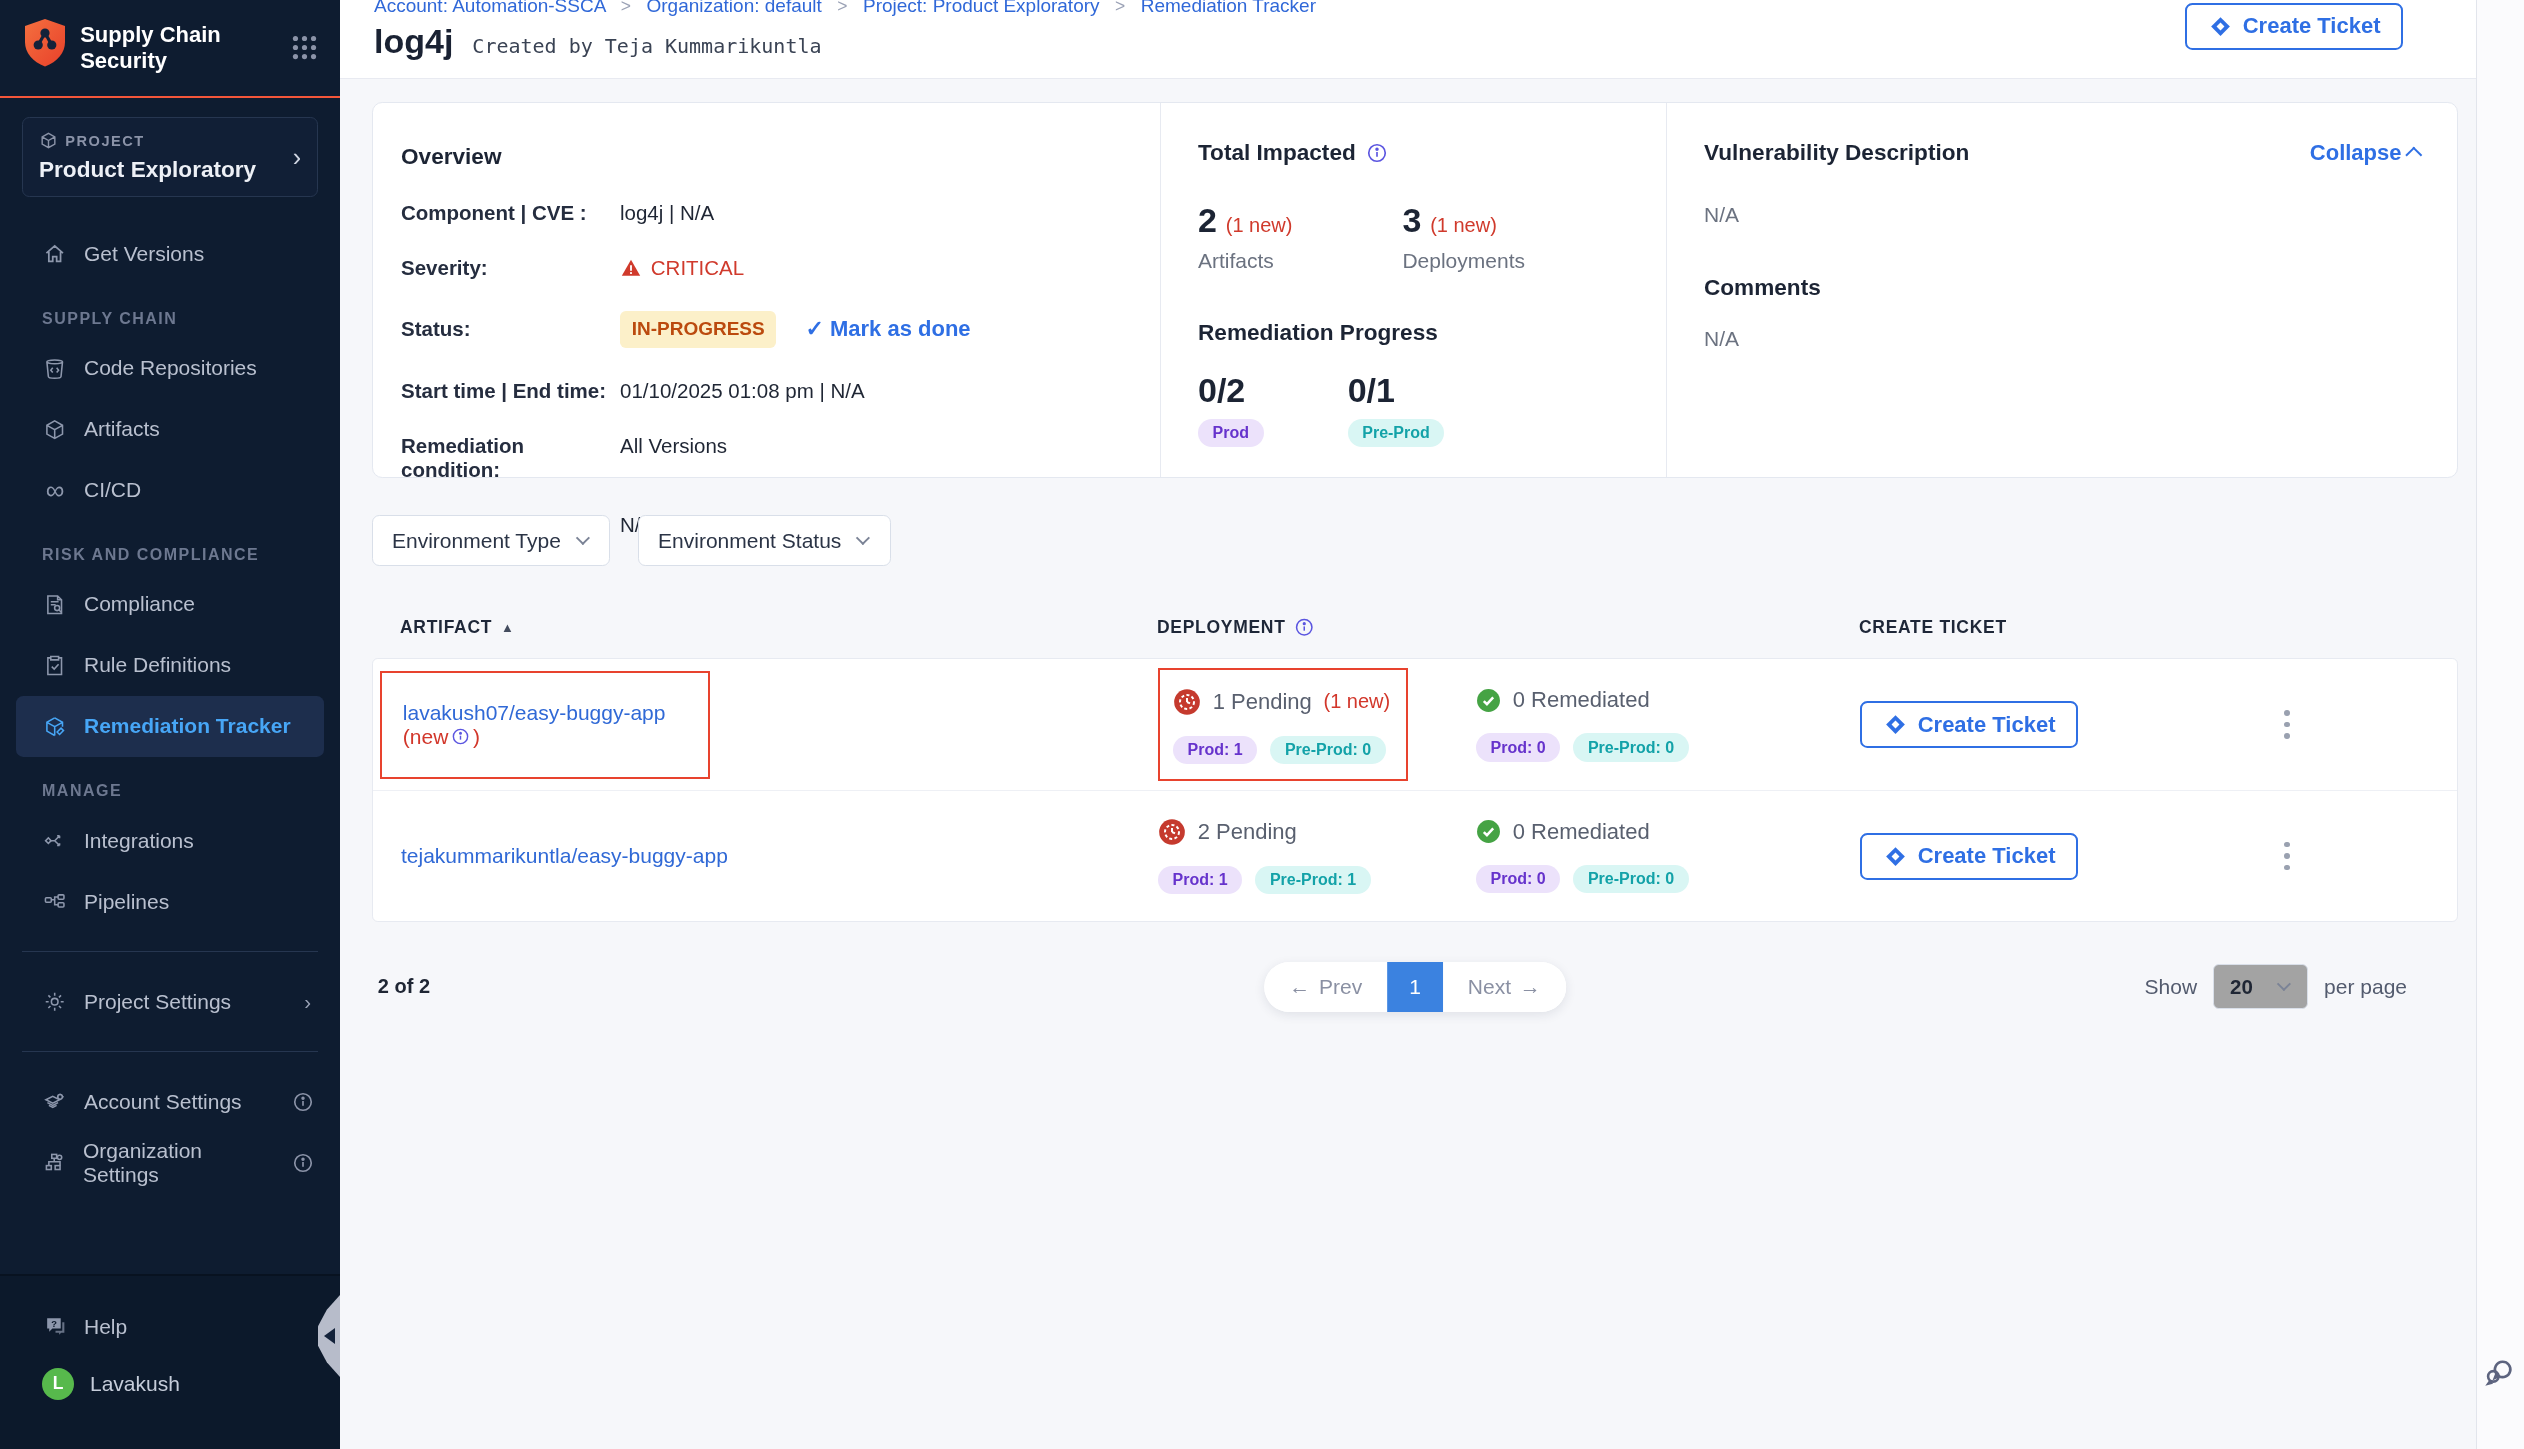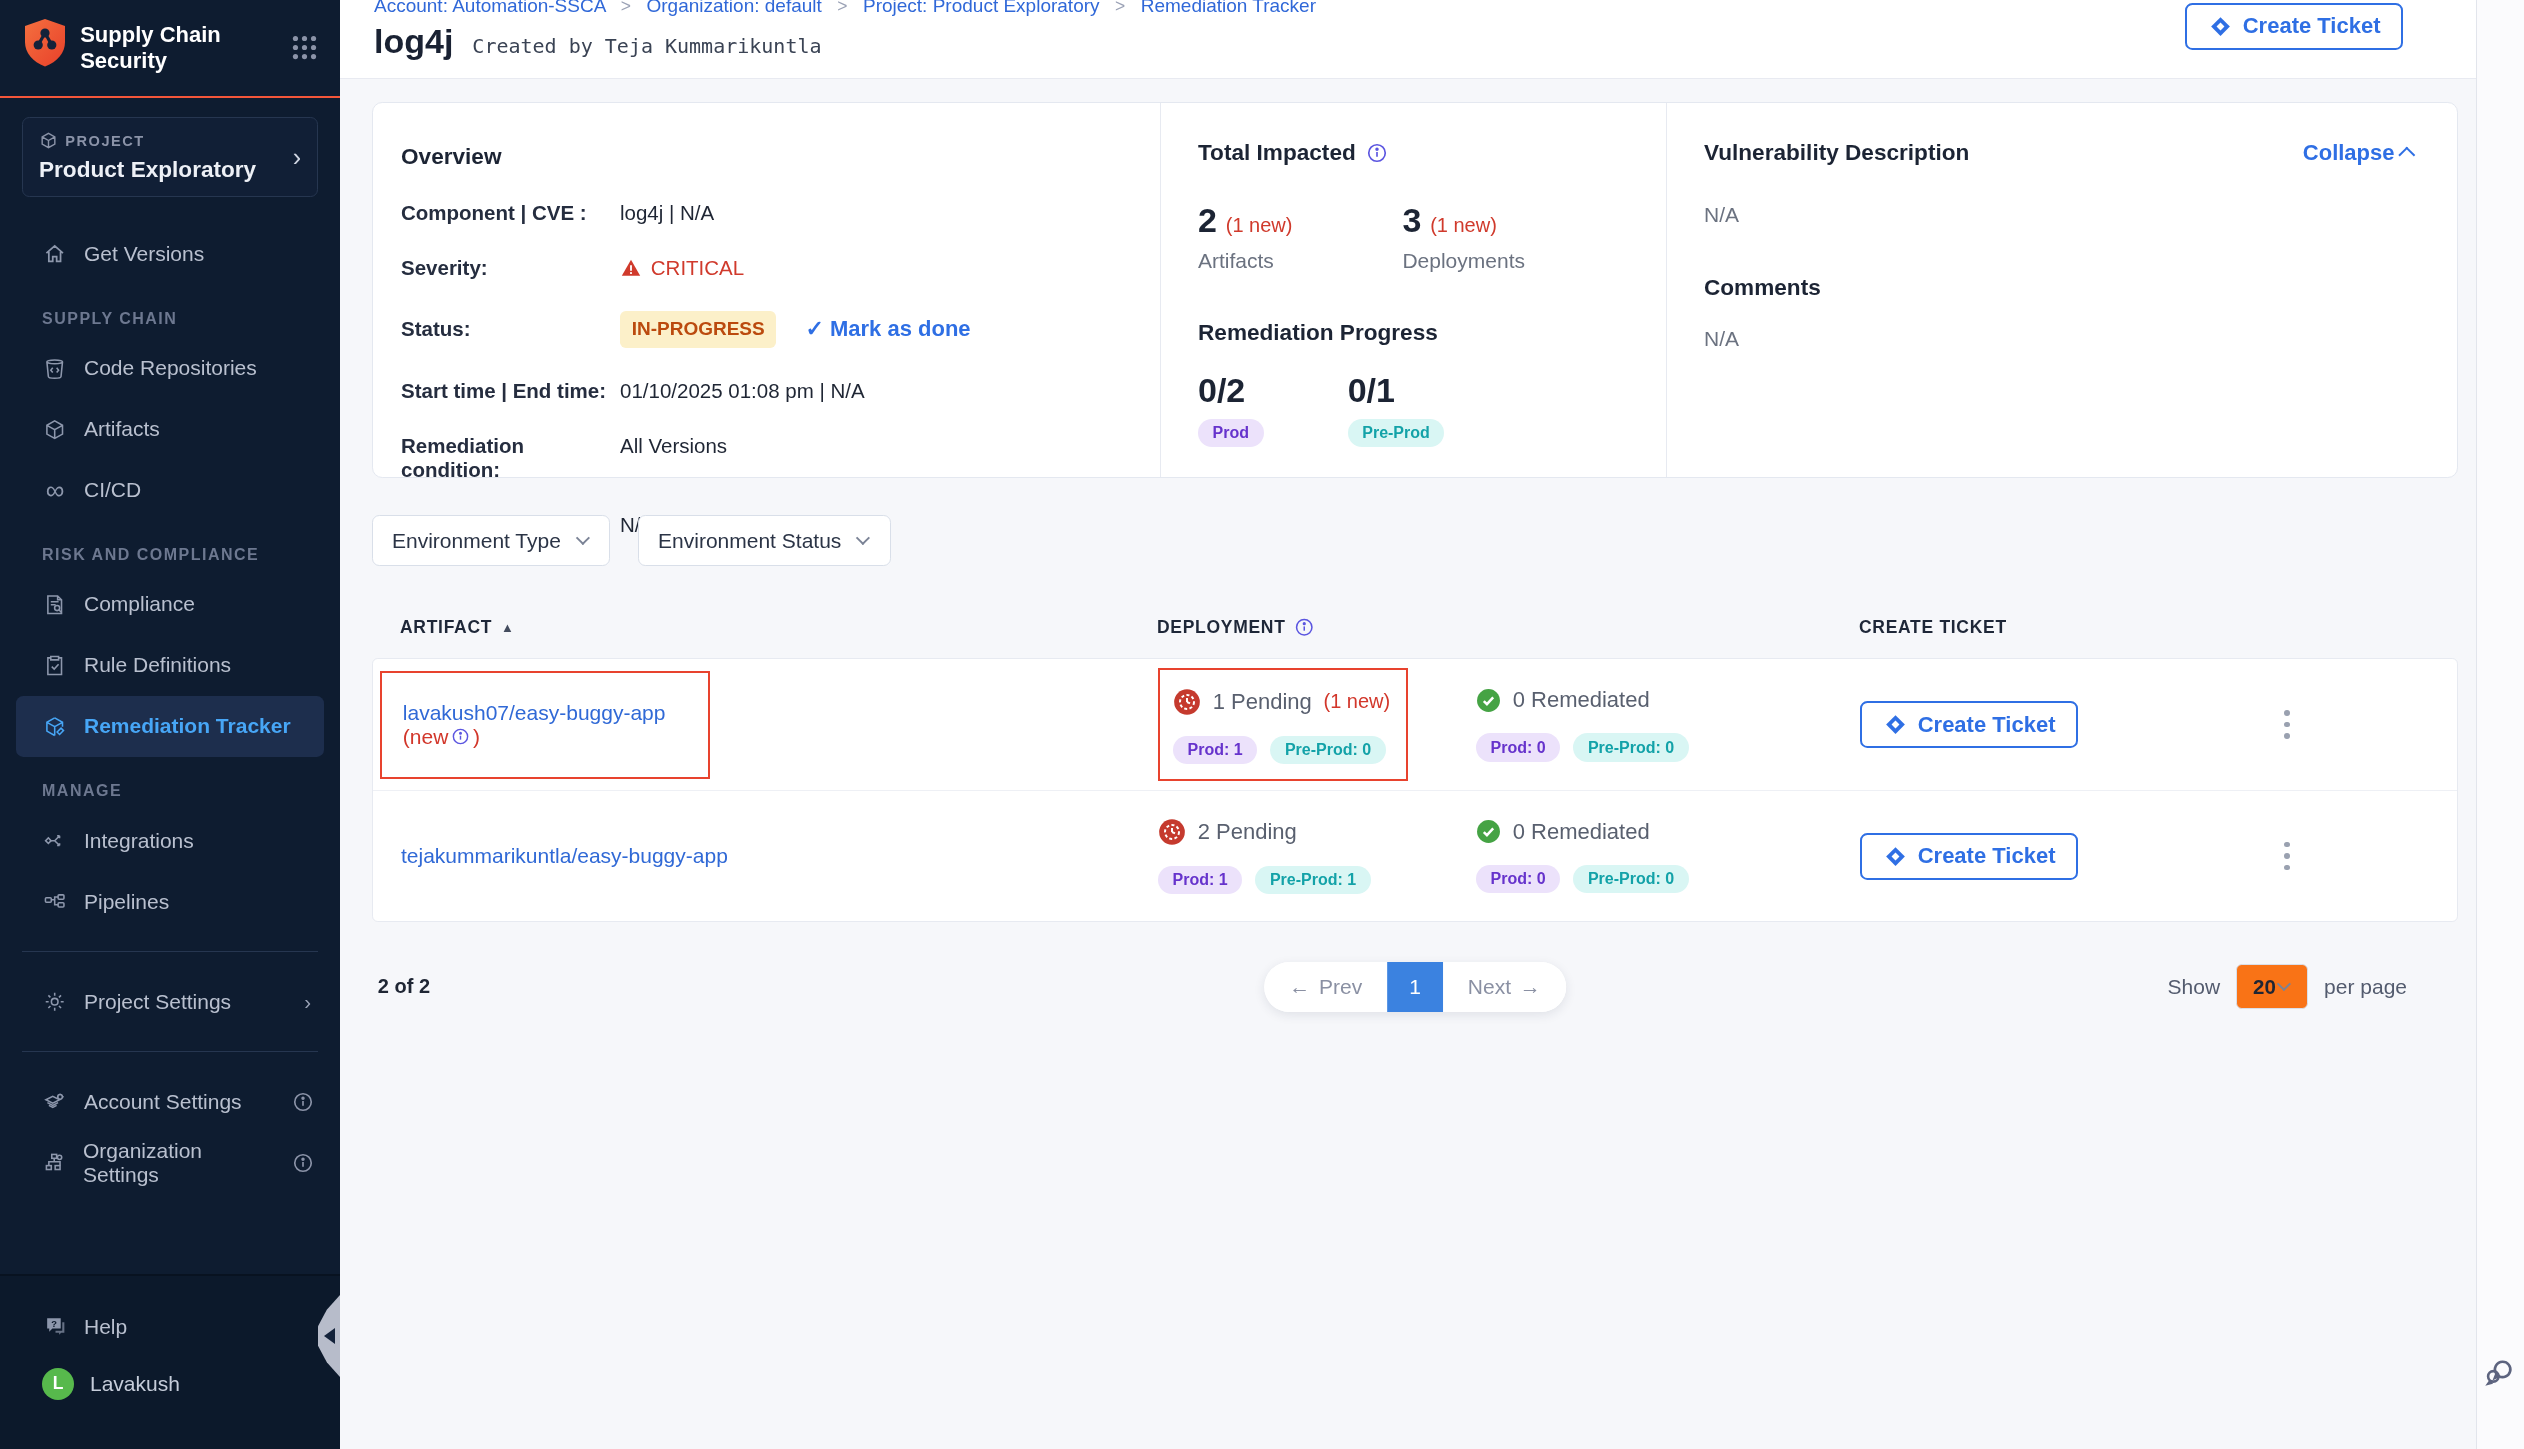--- a/index.html
+++ b/index.html
@@ -75,21 +75,21 @@
     padding:7.3px 11.7px; border-radius:5.8px; }
   .mark-done { color:#2f6fe4; font-weight:bold; font-size:22px; margin-left:29px; cursor:pointer; }
   .stat-grid { display:flex; gap:110px; margin-top:35px; }
   .stat-num { font-size:34px; font-weight:bold; color:#1c2434; display:flex; align-items:baseline; gap:8.8px; }
   .stat-new { font-size:20px; color:#d03a2c; font-weight:normal; }
   .stat-label { font-size:21px; color:#6b7280; margin-top:8.8px; }
   .prog-h { margin-top:47px; }
   .pill { display:inline-block; border-radius:14.6px; padding:5.1px 14.6px; font-size:16px; font-weight:bold; }
   .pill.prod { background:#ece2fb; color:#6633cc; }
   .pill.preprod { background:#d9f6f4; color:#13a2a8; }
-  .collapse-link { position:absolute; top:37px; right:42px; color:#2f6fe4; font-weight:bold;
+  .collapse-link { position:absolute; top:37px; right:35px; color:#2f6fe4; font-weight:bold;
     font-size:22px; cursor:pointer; display:flex; align-items:center; gap:8.8px; }
   .na { color:#6b7280; font-size:21px; margin-top:37px; }
   .chev-up { width:11.7px; height:11.7px; border-left:2.9px solid #2f6fe4; border-top:2.9px solid #2f6fe4;
     transform:rotate(45deg) translateY(2.9px); display:inline-block; }
   .chev-down { width:10.2px; height:10.2px; border-left:2.2px solid #7b8396; border-bottom:2.2px solid #7b8396;
     transform:rotate(-45deg) translateY(-2.9px); display:inline-block; }
 
   
   .filters { position:absolute; left:32px; top:515px; display:flex; gap:28px; }
   .select-box { background:#fff; border:1.5px solid #d9dfe9; border-radius:7.3px; height:51px;
@@ -125,22 +125,22 @@
     align-items:center; }
   .pag-count { font-size:20px; font-weight:bold; color:#1f2634; margin-left:5.8px; }
   .pager { position:absolute; left:50%; transform:translateX(-50%); display:flex; background:#fff;
     border-radius:29px; overflow:hidden; box-shadow:0 2.9px 10.2px rgba(30,40,70,.10); }
   .pg-btn { font-size:21px; color:#8a90a3; padding:13px 25px; cursor:pointer; background:#fff;
     border:none; font-family:"Liberation Sans", sans-serif; display:flex; gap:8.8px; align-items:center; }
   .pg-num { background:#3b82e0; color:#fff; font-size:21px; padding:13px 22px; cursor:pointer;
     border:none; font-family:"Liberation Sans", sans-serif; }
   .per-page { margin-left:auto; display:flex; align-items:center; gap:16px; font-size:21px;
     color:#535b6e; margin-right:51px; }
-  .pp-select { background:#f97316; border:1.5px solid #d9dfe9; border-radius:5.8px; height:45px;
-    display:flex; align-items:center; gap:5px; padding:0 16px; font-size:20.5px; font-weight:bold;
+  .pp-select { background:#a3a3a3; border:1.5px solid #d9dfe9; border-radius:5.8px; height:45px;
+    display:flex; align-items:center; gap:28px; padding:0 16px; font-size:20.5px; font-weight:bold;
     color:#1f2634; cursor:pointer; }
 
   
   .right-rail { position:absolute; right:0; top:0; width:48px; height:1449px; background:#fbfbfd;
     border-left:1.5px solid #e2e5ec; }
   .chat-corner { position:absolute; right:5.8px; bottom:58px; color:#5d647f; cursor:pointer; }
 
   svg { display:block; }
 </style>
 </head>

